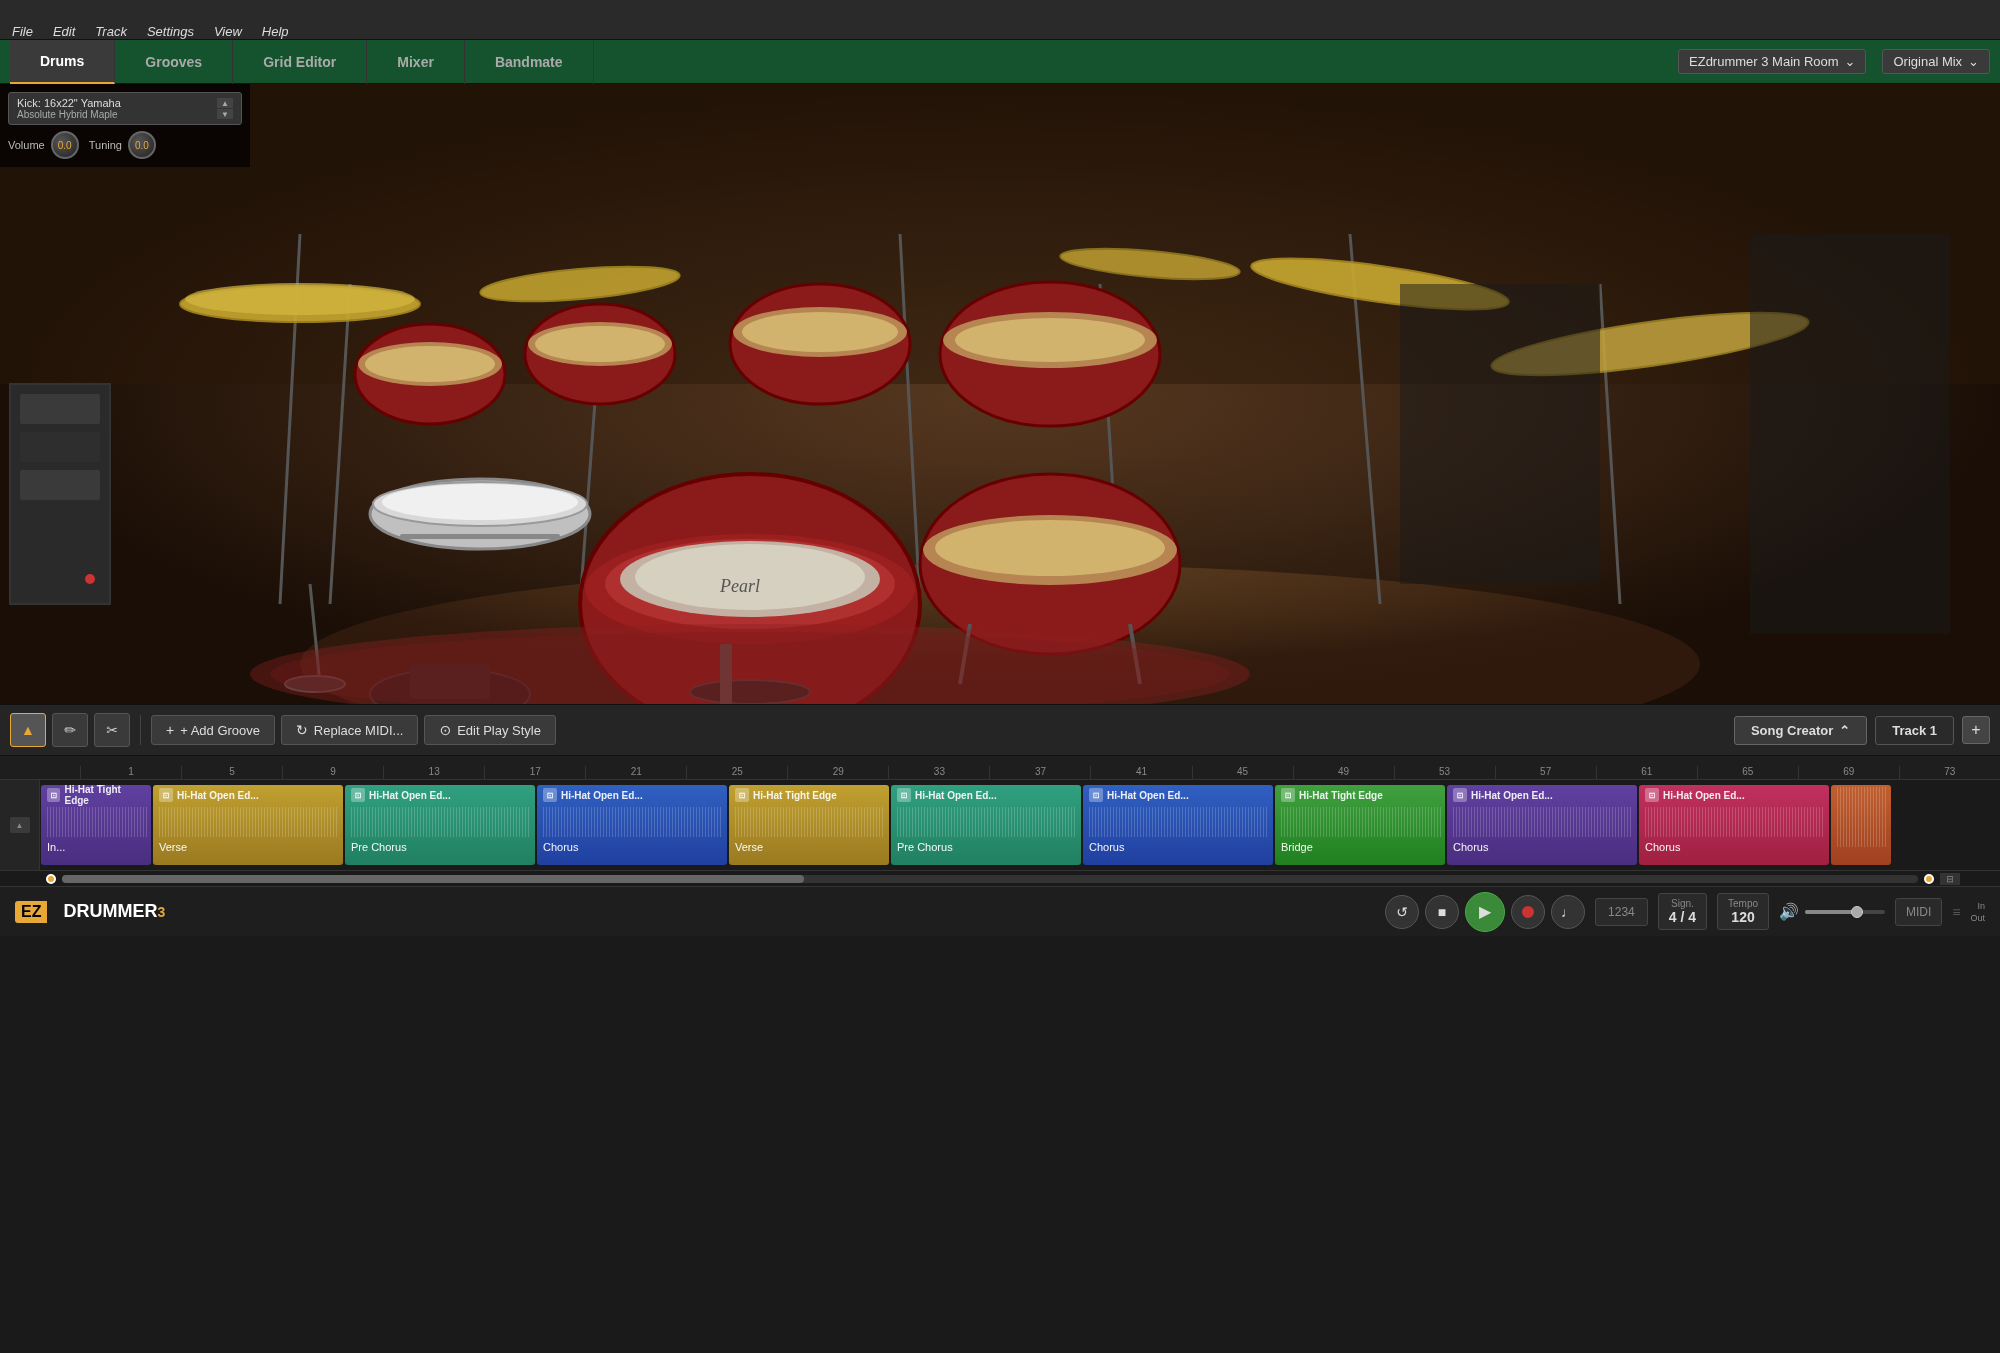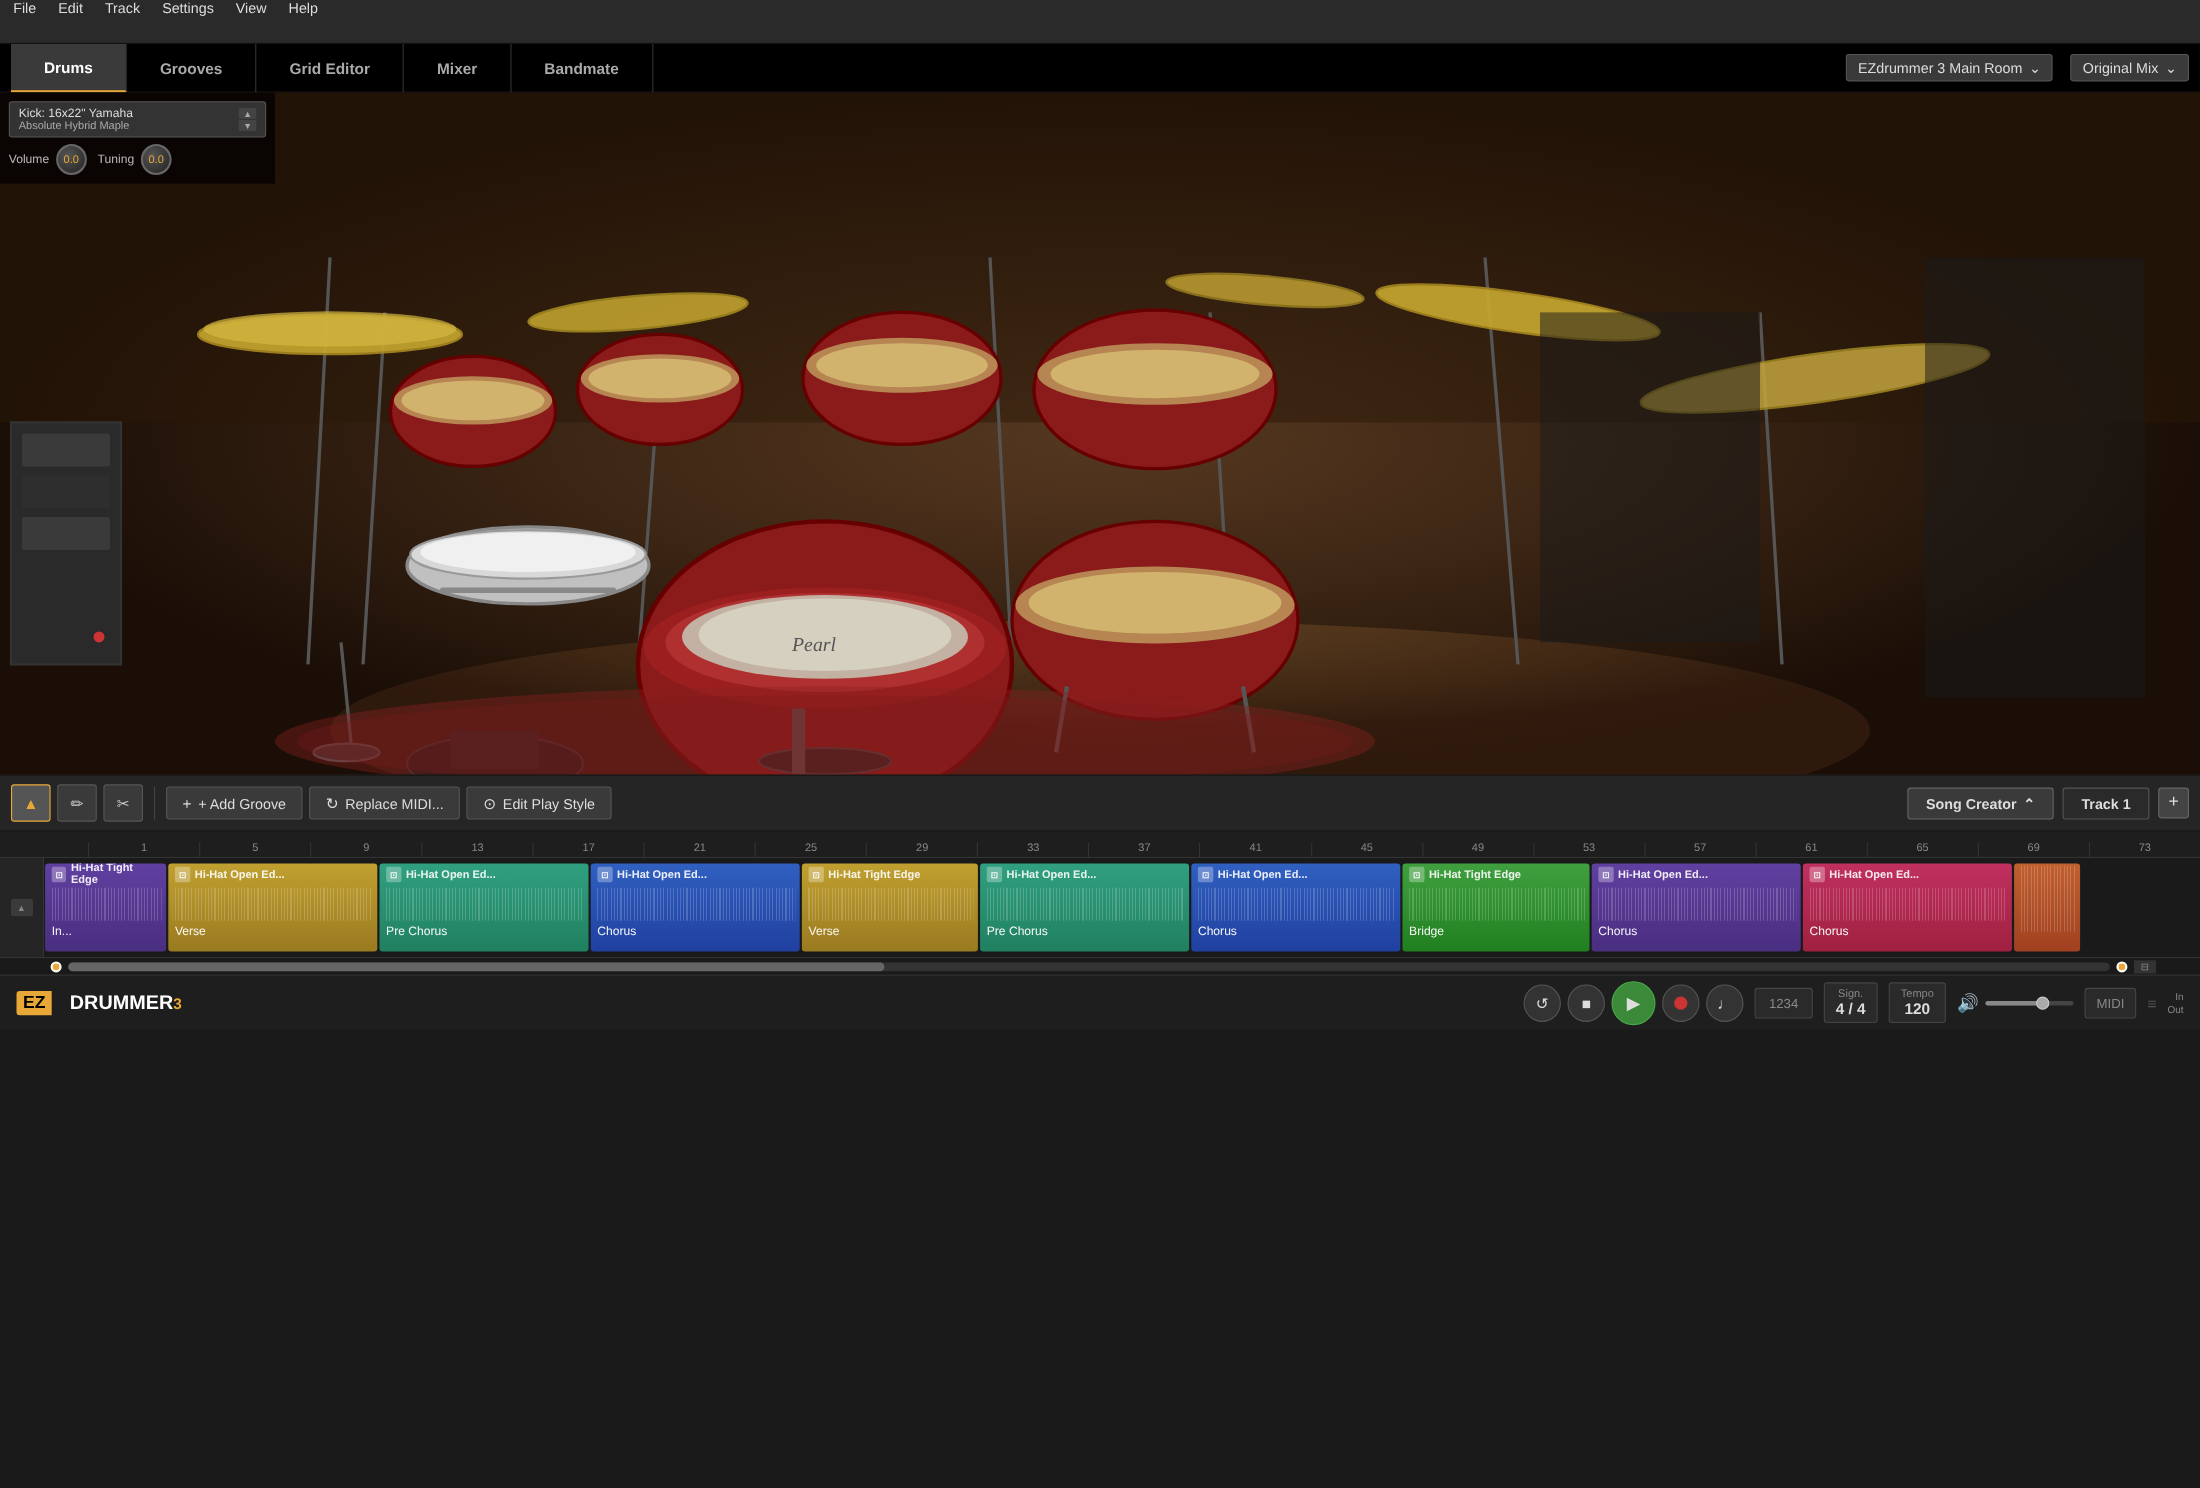--- a/index.html
+++ b/index.html
@@ -8,38 +8,39 @@
       height: 1353px;
       background: #1a1a1a;
       font-family: 'Segoe UI', Arial, sans-serif;
       overflow: hidden;
       color: #fff;
     }
 
     
     .menu-bar {
       display: flex;
-      align-items: flex-start;
+      align-items: flex-end;
       background: #2a2a2a;
       height: 40px;
       padding: 0 12px;
       border-bottom: 1px solid #111;
       gap: 20px;
+      font-style: italic;
     }
     .menu-bar span {
       font-size: 13px;
       color: #ddd;
       cursor: pointer;
     }
 
     
     .nav-tabs {
       display: flex;
       align-items: center;
-      background: #000000;
+      background: #14532d;
       height: 44px;
       padding: 0 10px;
       gap: 0;
       border-bottom: 1px solid #111;
     }
     .nav-tab {
       padding: 0 30px;
       height: 44px;
       display: flex;
       align-items: center;

